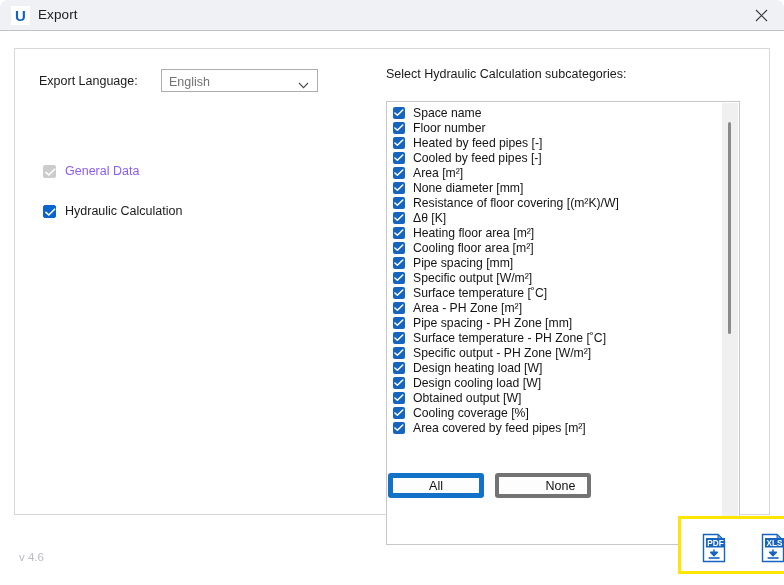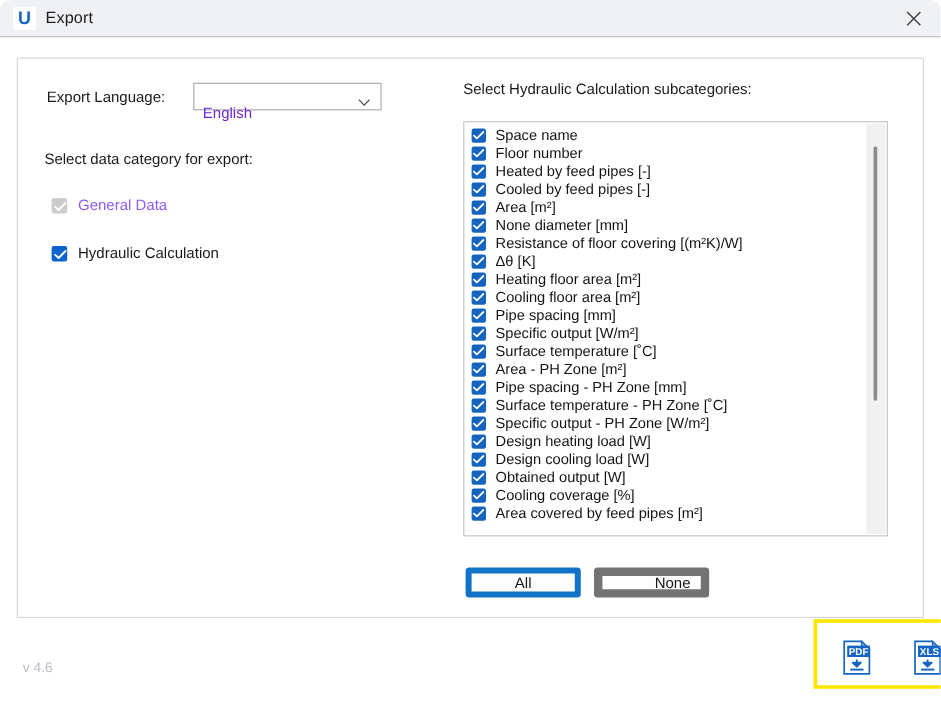--- a/index.html
+++ b/index.html
@@ -93,23 +93,23 @@
     position: absolute;
     left: 146px; top: 20px;
     width: 157px; height: 23px;
     border: 1px solid #adadad;
     background: #ffffff;
     box-sizing: border-box;
     cursor: pointer;
   }
   #lang-value {
     position: absolute;
-    left: 7px; top: 17px;
+    left: 7px; top: 5px;
     font-size: 12.5px;
-    color: #6d28d9;
+    color: #737373;
   }
   #lang-chevron {
     position: absolute;
     right: 8px; top: 8px;
   }
 
   
   .cbrow {
     position: absolute;
     display: flex;
@@ -139,21 +139,21 @@
     position: absolute;
     left: 371px; top: 18px;
     font-size: 12.5px;
     color: #1a1a1a;
     white-space: nowrap;
   }
   #listbox {
     position: absolute;
     left: 371px; top: 52px;
     width: 354px;
-    height: 346px;
+    height: 444px;
     border: 1px solid #c8c8c8;
     background: #ffffff;
     box-sizing: border-box;
     overflow: hidden;
   }
   #list-items {
     position: absolute;
     left: 0; top: 3px;
     right: 18px;
   }
@@ -205,21 +205,21 @@
     box-sizing: border-box;
     background: #fdfdfd;
     font-size: 12.5px;
     color: #141414;
     display: flex;
     align-items: center;
     justify-content: center;
     cursor: pointer;
   }
   #btn-all  { left: 373px; top: 424px; border: 5px solid #a16207; }
-  #btn-none { left: 480px; top: 424px; border: 7px solid #737373; padding-left: 35px; }
+  #btn-none { left: 480px; top: 424px; border: 4px solid #737373; padding-left: 35px; }
 
   
   #version {
     position: absolute;
     left: 19px; top: 551px;
     font-size: 11.5px;
     color: #b9bcc6;
   }
 
   
@@ -261,21 +261,20 @@
 
     <div id="lang-select">
       <span id="lang-value">English</span>
       <span id="lang-chevron">
         <svg width="11" height="7" viewBox="0 0 11 7" aria-hidden="true">
           <path d="M1 1 L5.5 5.6 L10 1" stroke="#4a4a4a" stroke-width="1.1" fill="none"></path>
         </svg>
       </span>
     </div>
 
-    <div class="lbl" style="left:22px; top:77px;">Select data category for export:</div>
 
     <div class="cbrow disabled" style="left:28px; top:115px;">
       <span class="cbox off">
         <svg width="11" height="9" viewBox="0 0 11 9" aria-hidden="true">
           <path d="M1 4.4 L3.8 7 L9.6 1.2" stroke="#ffffff" stroke-width="1.6" fill="none" stroke-linecap="round" stroke-linejoin="round"></path>
         </svg>
       </span>
       <span class="txt">General Data</span>
     </div>
 

